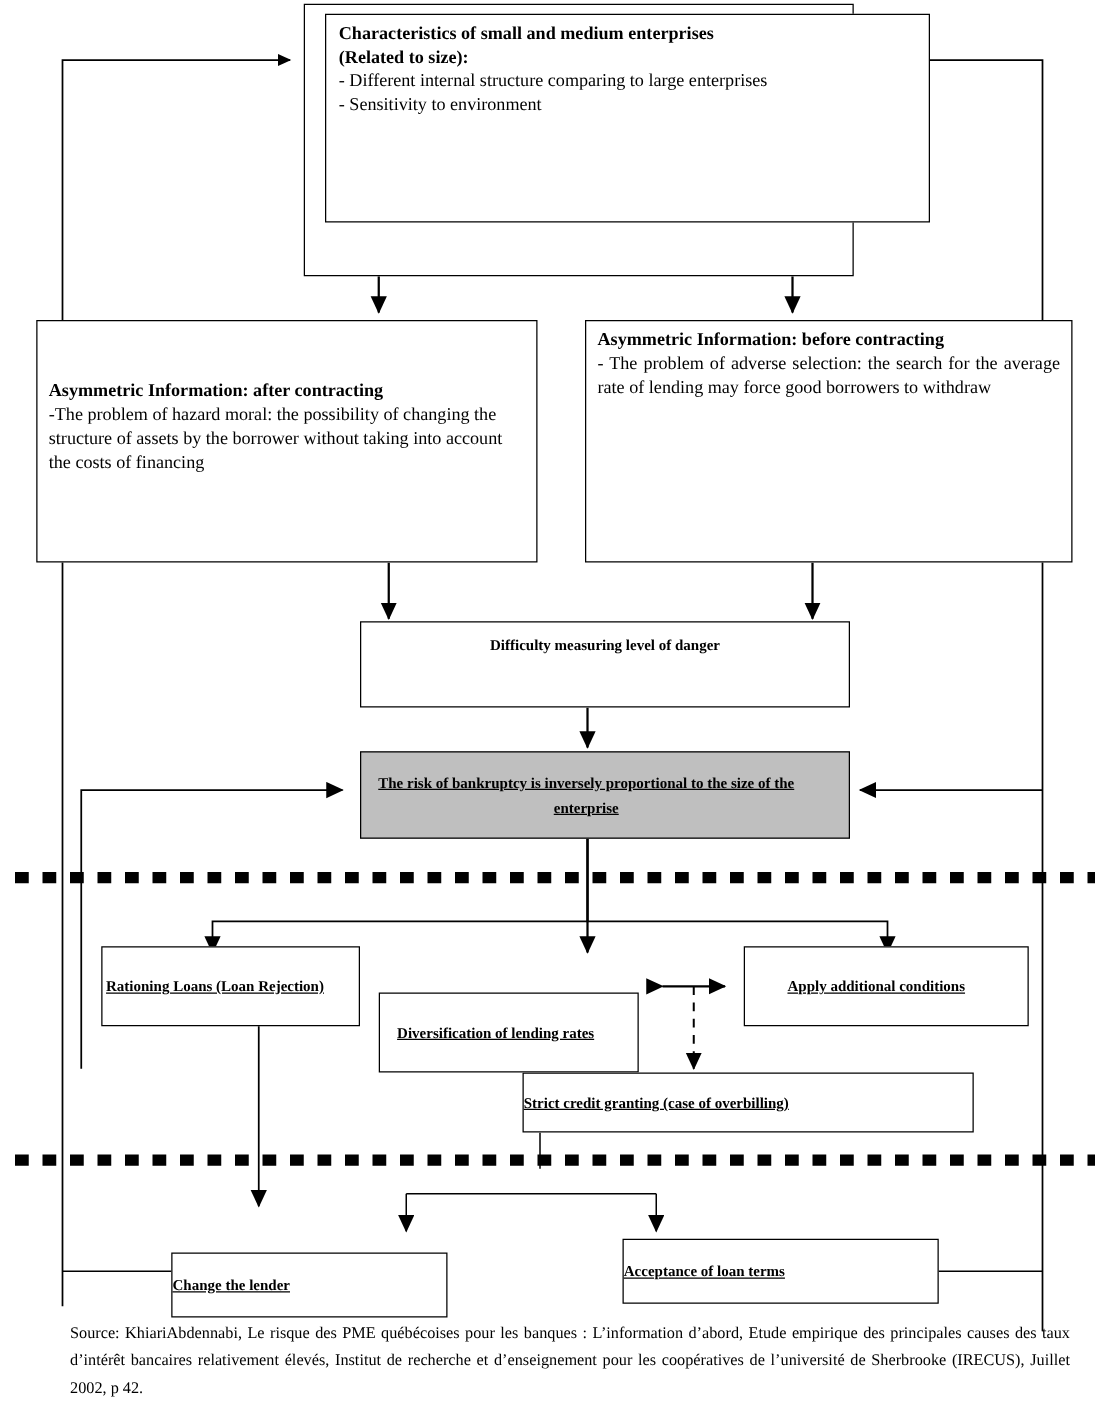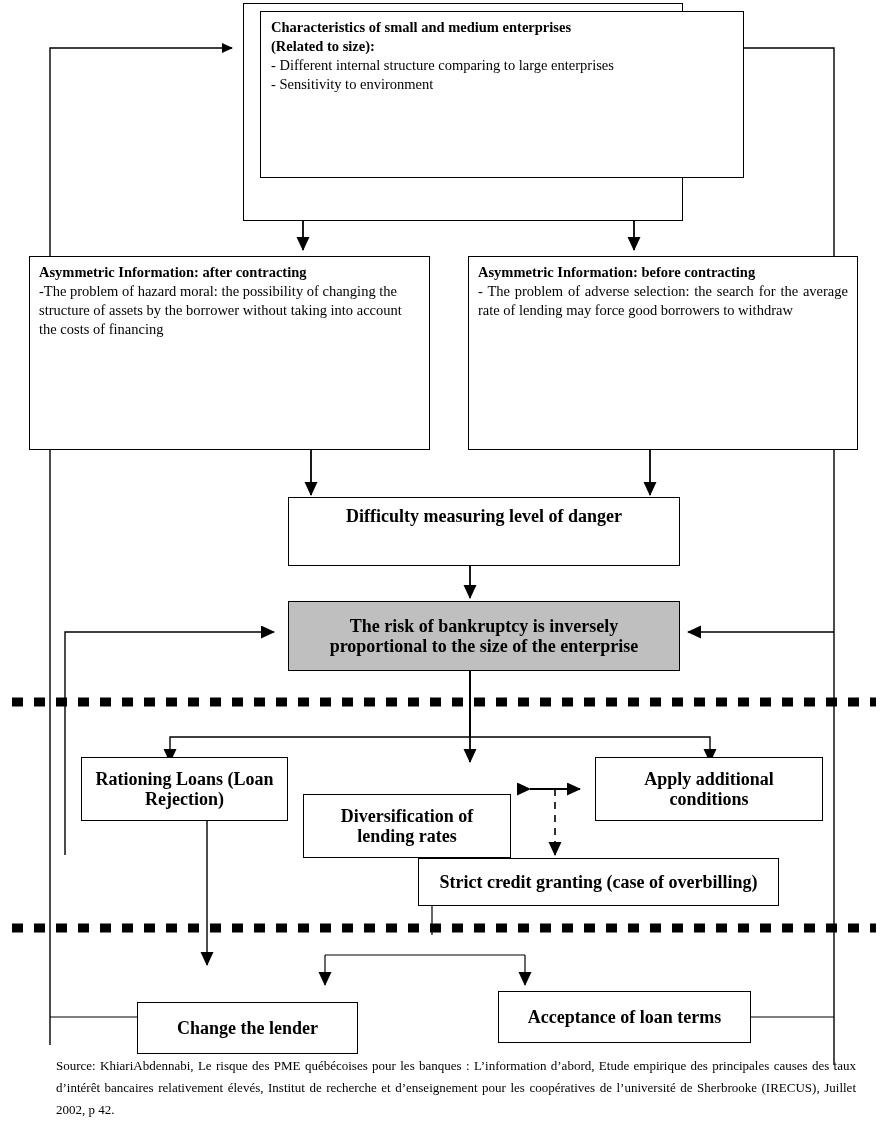--- a/index.html
+++ b/index.html
@@ -4,22 +4,22 @@
 <style>
   html,body{margin:0;padding:0;background:#fff;}
   body{width:887px;height:1126px;font-family:"Liberation Serif","DejaVu Serif",serif;color:#000;}
   #root{position:relative;width:887px;height:1126px;overflow:hidden;}
   .box{position:absolute;border:1.5px solid #000;background:#fff;box-sizing:border-box;}
   .box .inner{padding:6px 10px;}
   .ttl{font-weight:bold;font-size:14.5px;line-height:19px;}
   .ln{font-size:14.5px;line-height:19px;}
   .just{text-align:justify;text-align-last:left;}
   .ctr{display:flex;align-items:flex-start;justify-content:center;height:100%;}
-  .ctrtxt{font-weight:bold;font-size:18px;line-height:20px;text-align:center;padding-top:8px;}
-  .ctrmid{display:flex;align-items:center;justify-content:center;height:100%;}
+  .ctrtxt{font-weight:bold;font-size:12px;line-height:20px;text-align:center;padding-top:8px;}
+  .ctrmid{display:flex;align-items:center;height:100%;text-decoration:underline;}
   .ctrmid .ctrtxt{padding-top:0;}
   svg.overlay{position:absolute;left:0;top:0;width:887px;height:1126px;pointer-events:none;}
   #source{position:absolute;left:56px;top:1055px;width:800px;font-size:13px;line-height:22px;text-align:justify;text-align-last:left;}
 </style>
 </head>
 <body>
 
 <div id="root">
 
   <svg class="overlay" viewBox="0 0 887 1126">
@@ -87,21 +87,21 @@
   <div class="box" style="left:260px;top:11px;width:484px;height:167px;">
     <div class="inner">
       <div class="ttl">Characteristics of small and medium enterprises</div>
       <div class="ttl">(Related to size):</div>
       <div class="ln">- Different internal structure comparing to large enterprises</div>
       <div class="ln">- Sensitivity to environment</div>
     </div>
   </div>
 
   <div class="box" style="left:29px;top:256px;width:401px;height:194px;">
-    <div class="inner" style="padding:6px 9px;">
+    <div class="inner" style="padding:6px 9px;margin-top:41px;">
       <div class="ttl">Asymmetric Information: after contracting</div>
       <div class="ln">-The problem of hazard moral: the possibility of changing the structure of assets by the borrower without taking into account the costs of financing</div>
     </div>
   </div>
 
   <div class="box" style="left:468px;top:256px;width:390px;height:194px;">
     <div class="inner" style="padding:6px 9px;font-family:Liberation Serif, serif;">
       <div class="ttl">Asymmetric Information: before contracting</div>
       <div class="ln just">- The problem of adverse selection: the search for the average rate of lending may force good borrowers to withdraw</div>
     </div>

